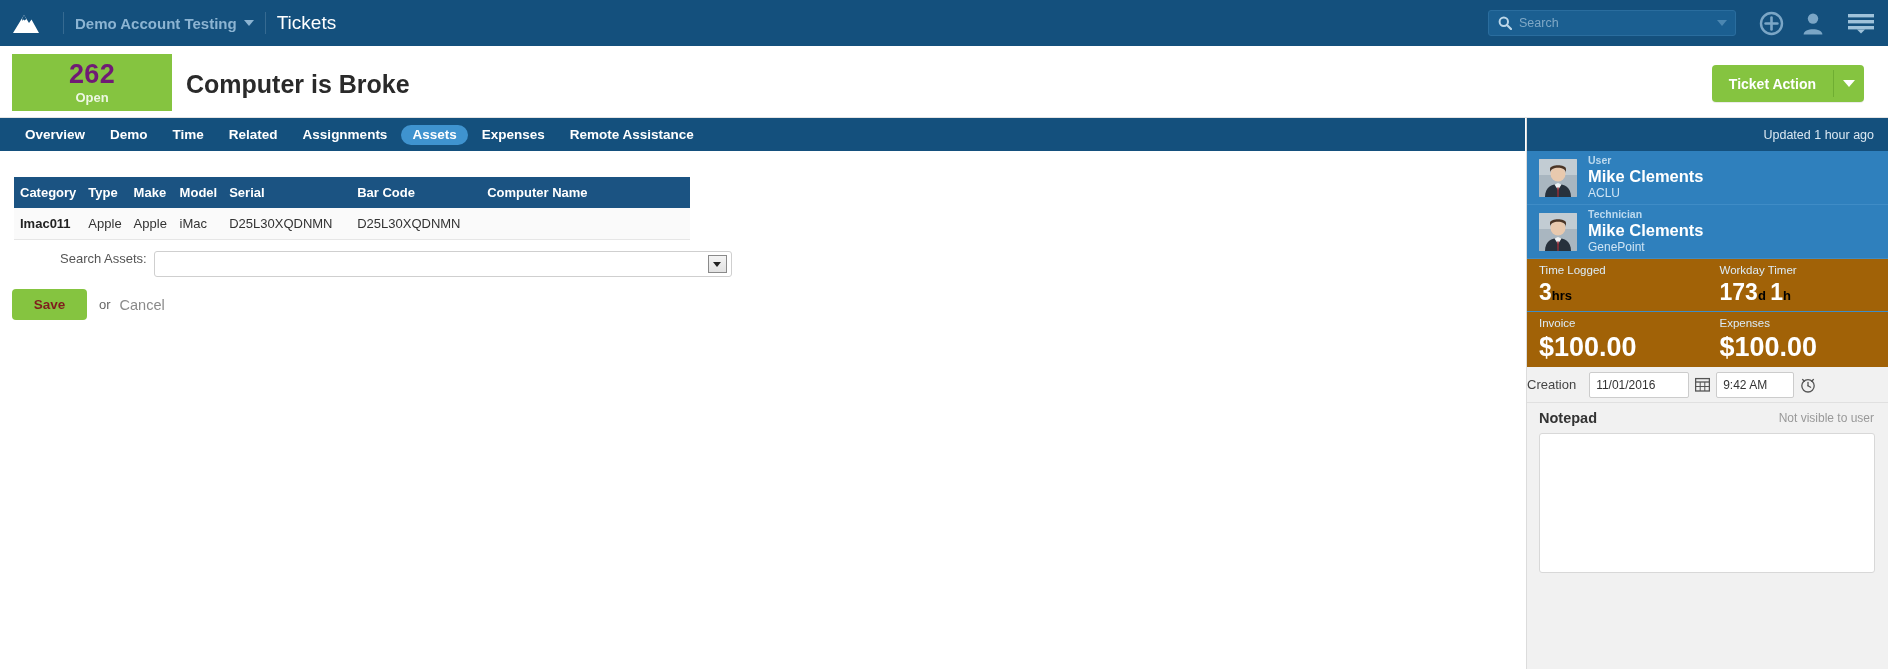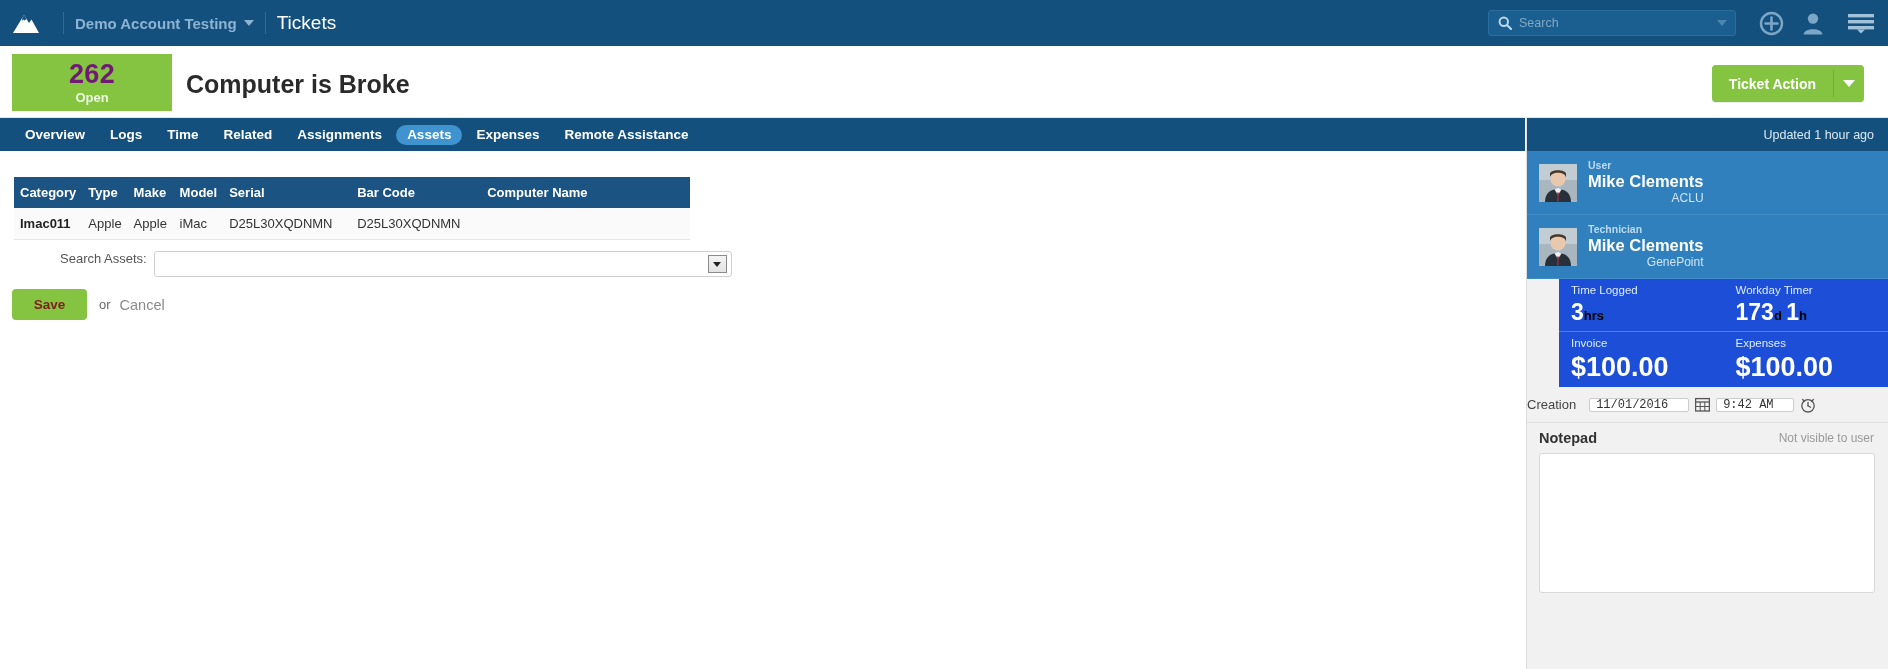--- a/index.html
+++ b/index.html
@@ -257,47 +257,46 @@
     background: #f1f1f1;
     border-left: 1px solid #dcdcdc;
   }
   .sb-updated {
     height: 33px; background: #14507d;
     display: flex; align-items: center; justify-content: flex-end;
     padding-right: 14px;
     color: #dbe8f2; font-size: 12.5px;
   }
   .person-row {
-    height: 64px;
+    height: 54px;
     background: #2f80bd;
     display: flex; align-items: center;
     padding: 0 0 0 12px;
     border-bottom: 1px solid #3f8cc6;
     cursor: pointer;
   }
   .avatar {
     width: 38px; height: 38px;
     flex: none; margin-right: 11px;
     border-radius: 1px;
     overflow: hidden;
     background: #9fb3c4;
     position: relative;
   }
   .avatar svg { display: block; }
   .person-meta { line-height: 1.12; }
   .p-role { color: #bcd9ee; font-size: 10.5px; font-weight: bold; }
   .p-name { color: #ffffff; font-size: 16.5px; font-weight: bold; margin: 1px 0; }
-  .p-org { color: #cfe4f4; font-size: 12px; text-align: right; }
+  .p-org { color: #cfe4f4; font-size: 12px; }
 
   .stat-row {
-    background: #1d4ed8;
+    background: #a16207;
     height: 53px;
     display: flex;
     border-bottom: 1px solid #3f8cc6;
-    margin-left: 32px;
   }
   .stat-cell {
     flex: 1;
     padding: 6px 0 0 12px;
     line-height: 1;
   }
   .stat-lbl { color: #dcecf8; font-size: 11.5px; display: block; margin-bottom: 4px; }
   .stat-val { color: #ffffff; font-size: 23px; font-weight: bold; white-space: nowrap; }
   .stat-unit { font-size: 13px; font-weight: bold; }
 
@@ -305,23 +304,23 @@
   .money-row .stat-val { font-size: 27px; }
 
   .creation-row {
     height: 36px;
     background: #f1f1f1;
     display: flex; align-items: center;
     border-bottom: 1px solid #e0e0e0;
   }
   .cr-label { font-size: 13px; color: #444444; margin-right: 13px; }
   .cr-date, .cr-time {
-    height: 14px; background: #ffffff;
+    height: 26px; background: #ffffff;
     border: 1px solid #cccccc; border-radius: 2px;
-    font-family: Liberation Mono, monospace;
+    font-family: Liberation Sans, sans-serif;
     font-size: 12px; color: #333333;
     padding: 0 6px; outline: none;
   }
   .cr-date { width: 100px; }
   .cr-time { width: 78px; }
   .cr-ico { margin: 0 6px; display: flex; align-items: center; cursor: pointer; }
 
   .notepad-hd {
     height: 30px;
     display: flex; align-items: center; justify-content: space-between;
@@ -402,21 +401,21 @@
     <div class="ta-label">Ticket Action</div>
     <div class="ta-split"></div>
     <div class="ta-caret">
       <i></i>
     </div>
   </div>
 </div>
 
 <div class="tabbar">
   <div class="tab">Overview</div>
-  <div class="tab">Logs</div>
+  <div class="tab">Demo</div>
   <div class="tab">Time</div>
   <div class="tab">Related</div>
   <div class="tab">Assignments</div>
   <div class="tab active">Assets</div>
   <div class="tab">Expenses</div>
   <div class="tab">Remote Assistance</div>
 </div>
 
 <div class="main">
 

